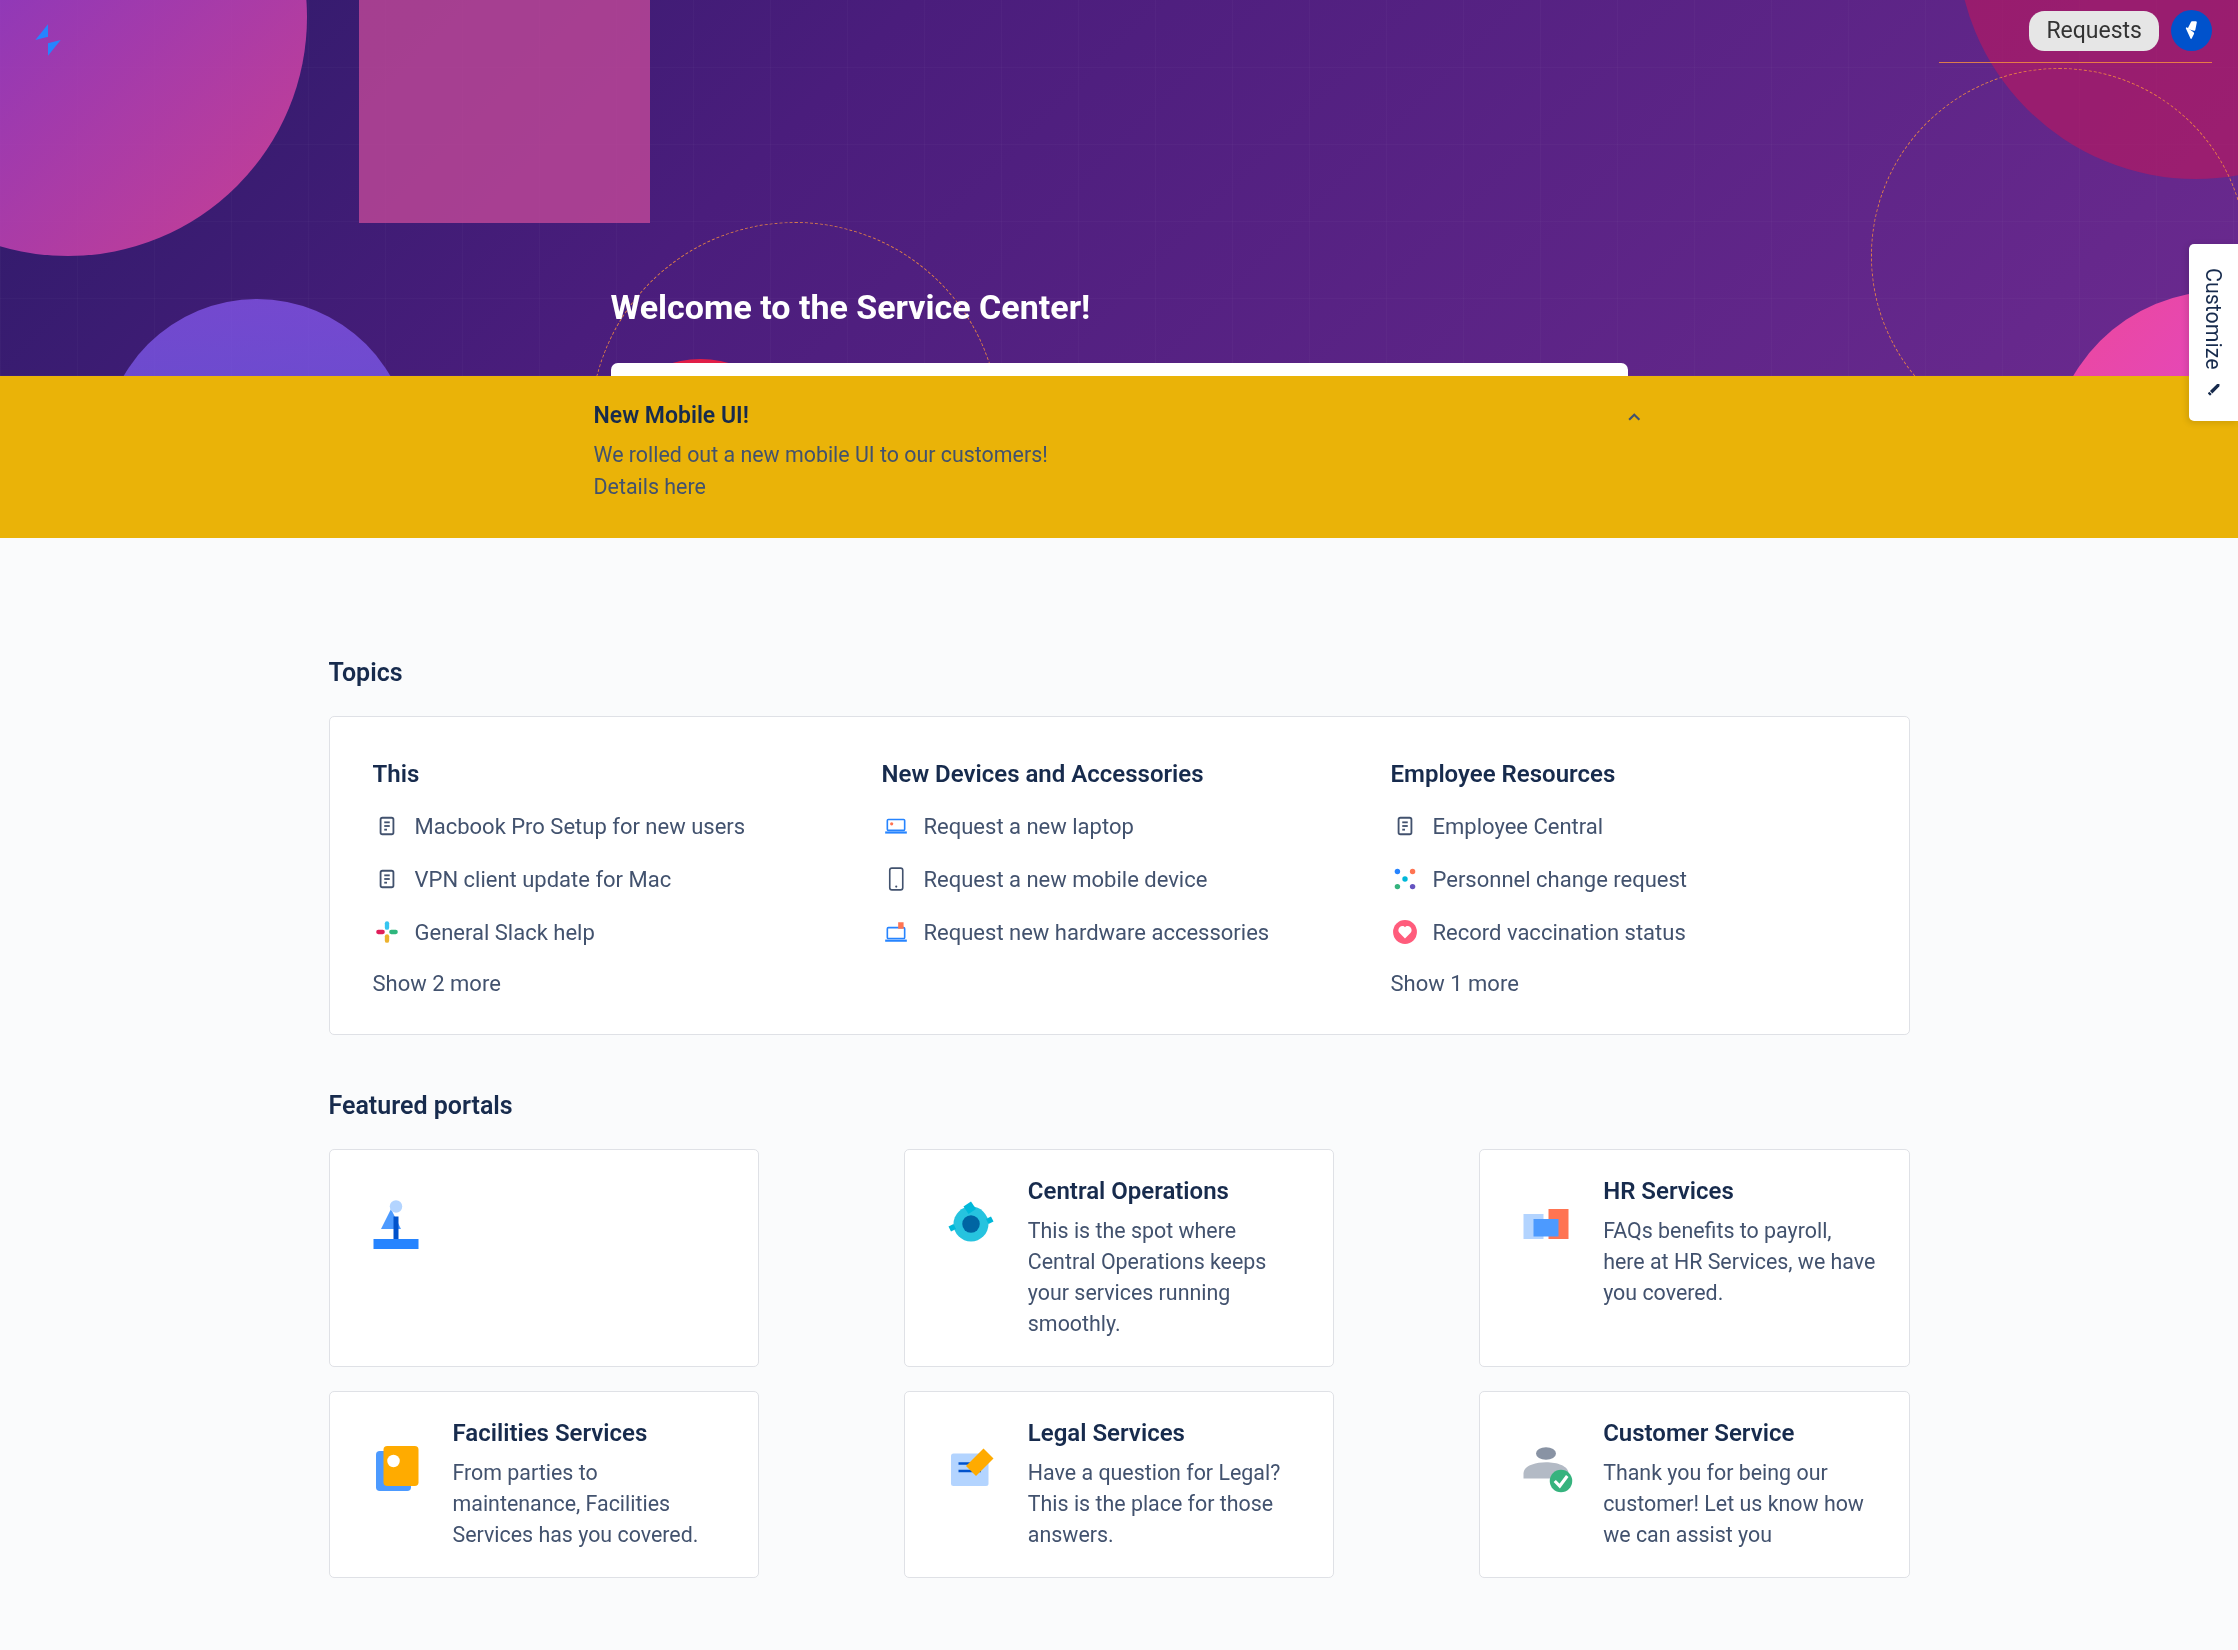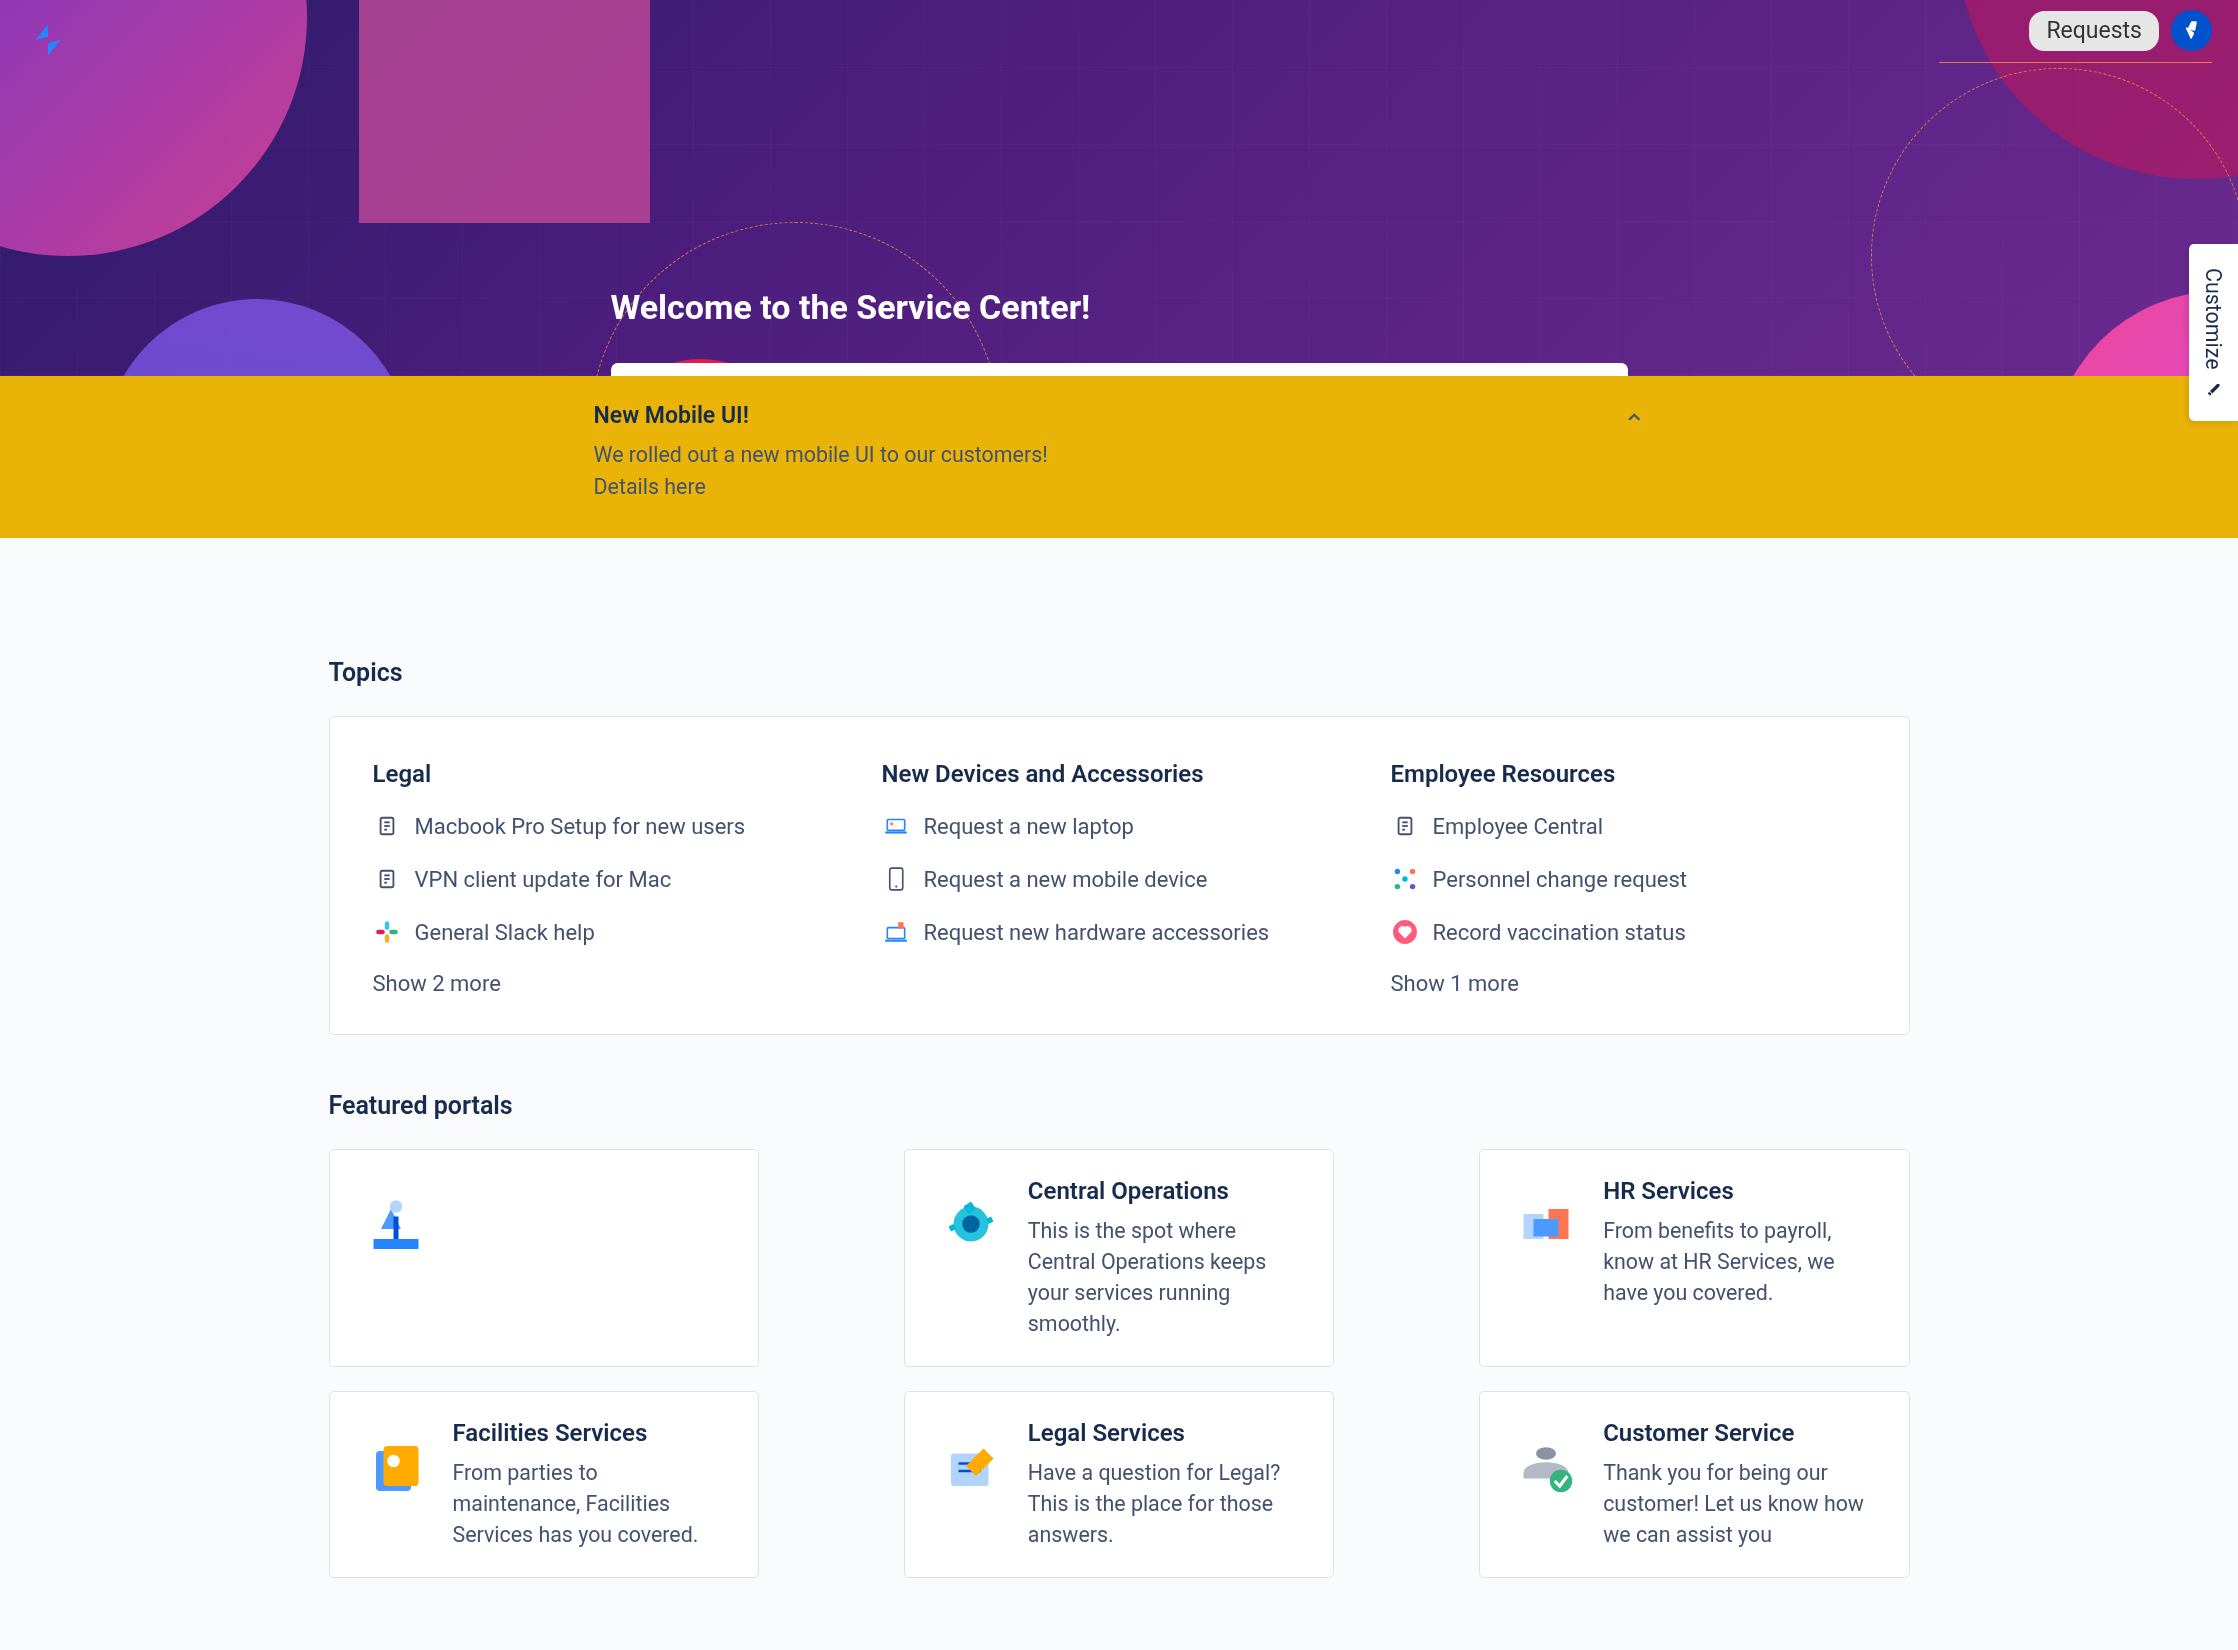--- a/index.html
+++ b/index.html
@@ -129,21 +129,21 @@
         </svg>
     </div>
   </div>
 </div>
 
 <div class="main">
   <h2 class="section-title">Topics</h2>
 
   <div class="topics-card">
     <div class="topic-col">
-      <h3>Legal</h3>
+      <h3>This</h3>
       <div class="topic-item">
         <span class="topic-icon">
             <svg class="doc-icon-svg" viewBox="0 0 24 24" fill="none" stroke="#42526e" stroke-width="2">
               <rect x="5" y="3" width="14" height="18" rx="2"></rect>
               <line x1="9" y1="8" x2="15" y2="8"></line>
               <line x1="9" y1="12" x2="15" y2="12"></line>
               <line x1="9" y1="16" x2="12" y2="16"></line>
             </svg>
           </span>
         <span class="topic-label">Macbook Pro Setup for new users</span>
@@ -275,21 +275,21 @@
     <div class="portal-card">
       <div class="portal-icon">
           <svg viewBox="0 0 48 48" width="60" height="60">
             <rect x="6" y="16" width="16" height="20" fill="#b3d4ff"></rect>
             <rect x="26" y="12" width="16" height="24" fill="#ff7452"></rect>
             <rect x="14" y="20" width="20" height="14" fill="#4c9aff"></rect>
           </svg>
         </div>
       <div>
         <div class="portal-title">HR Services</div>
-        <div class="portal-desc">From benefits to payroll, know at HR Services, we have you covered.</div>
+        <div class="portal-desc">FAQs benefits to payroll, here at HR Services, we have you covered.</div>
       </div>
     </div>
     <div class="portal-card">
       <div class="portal-icon">
           <svg viewBox="0 0 48 48" width="60" height="60">
             <rect x="8" y="12" width="28" height="32" rx="3" fill="#4c9aff"></rect>
             <rect x="14" y="8" width="28" height="32" rx="3" fill="#ffab00"></rect>
             <circle cx="22" cy="20" r="5" fill="#fff"></circle>
           </svg>
         </div>

